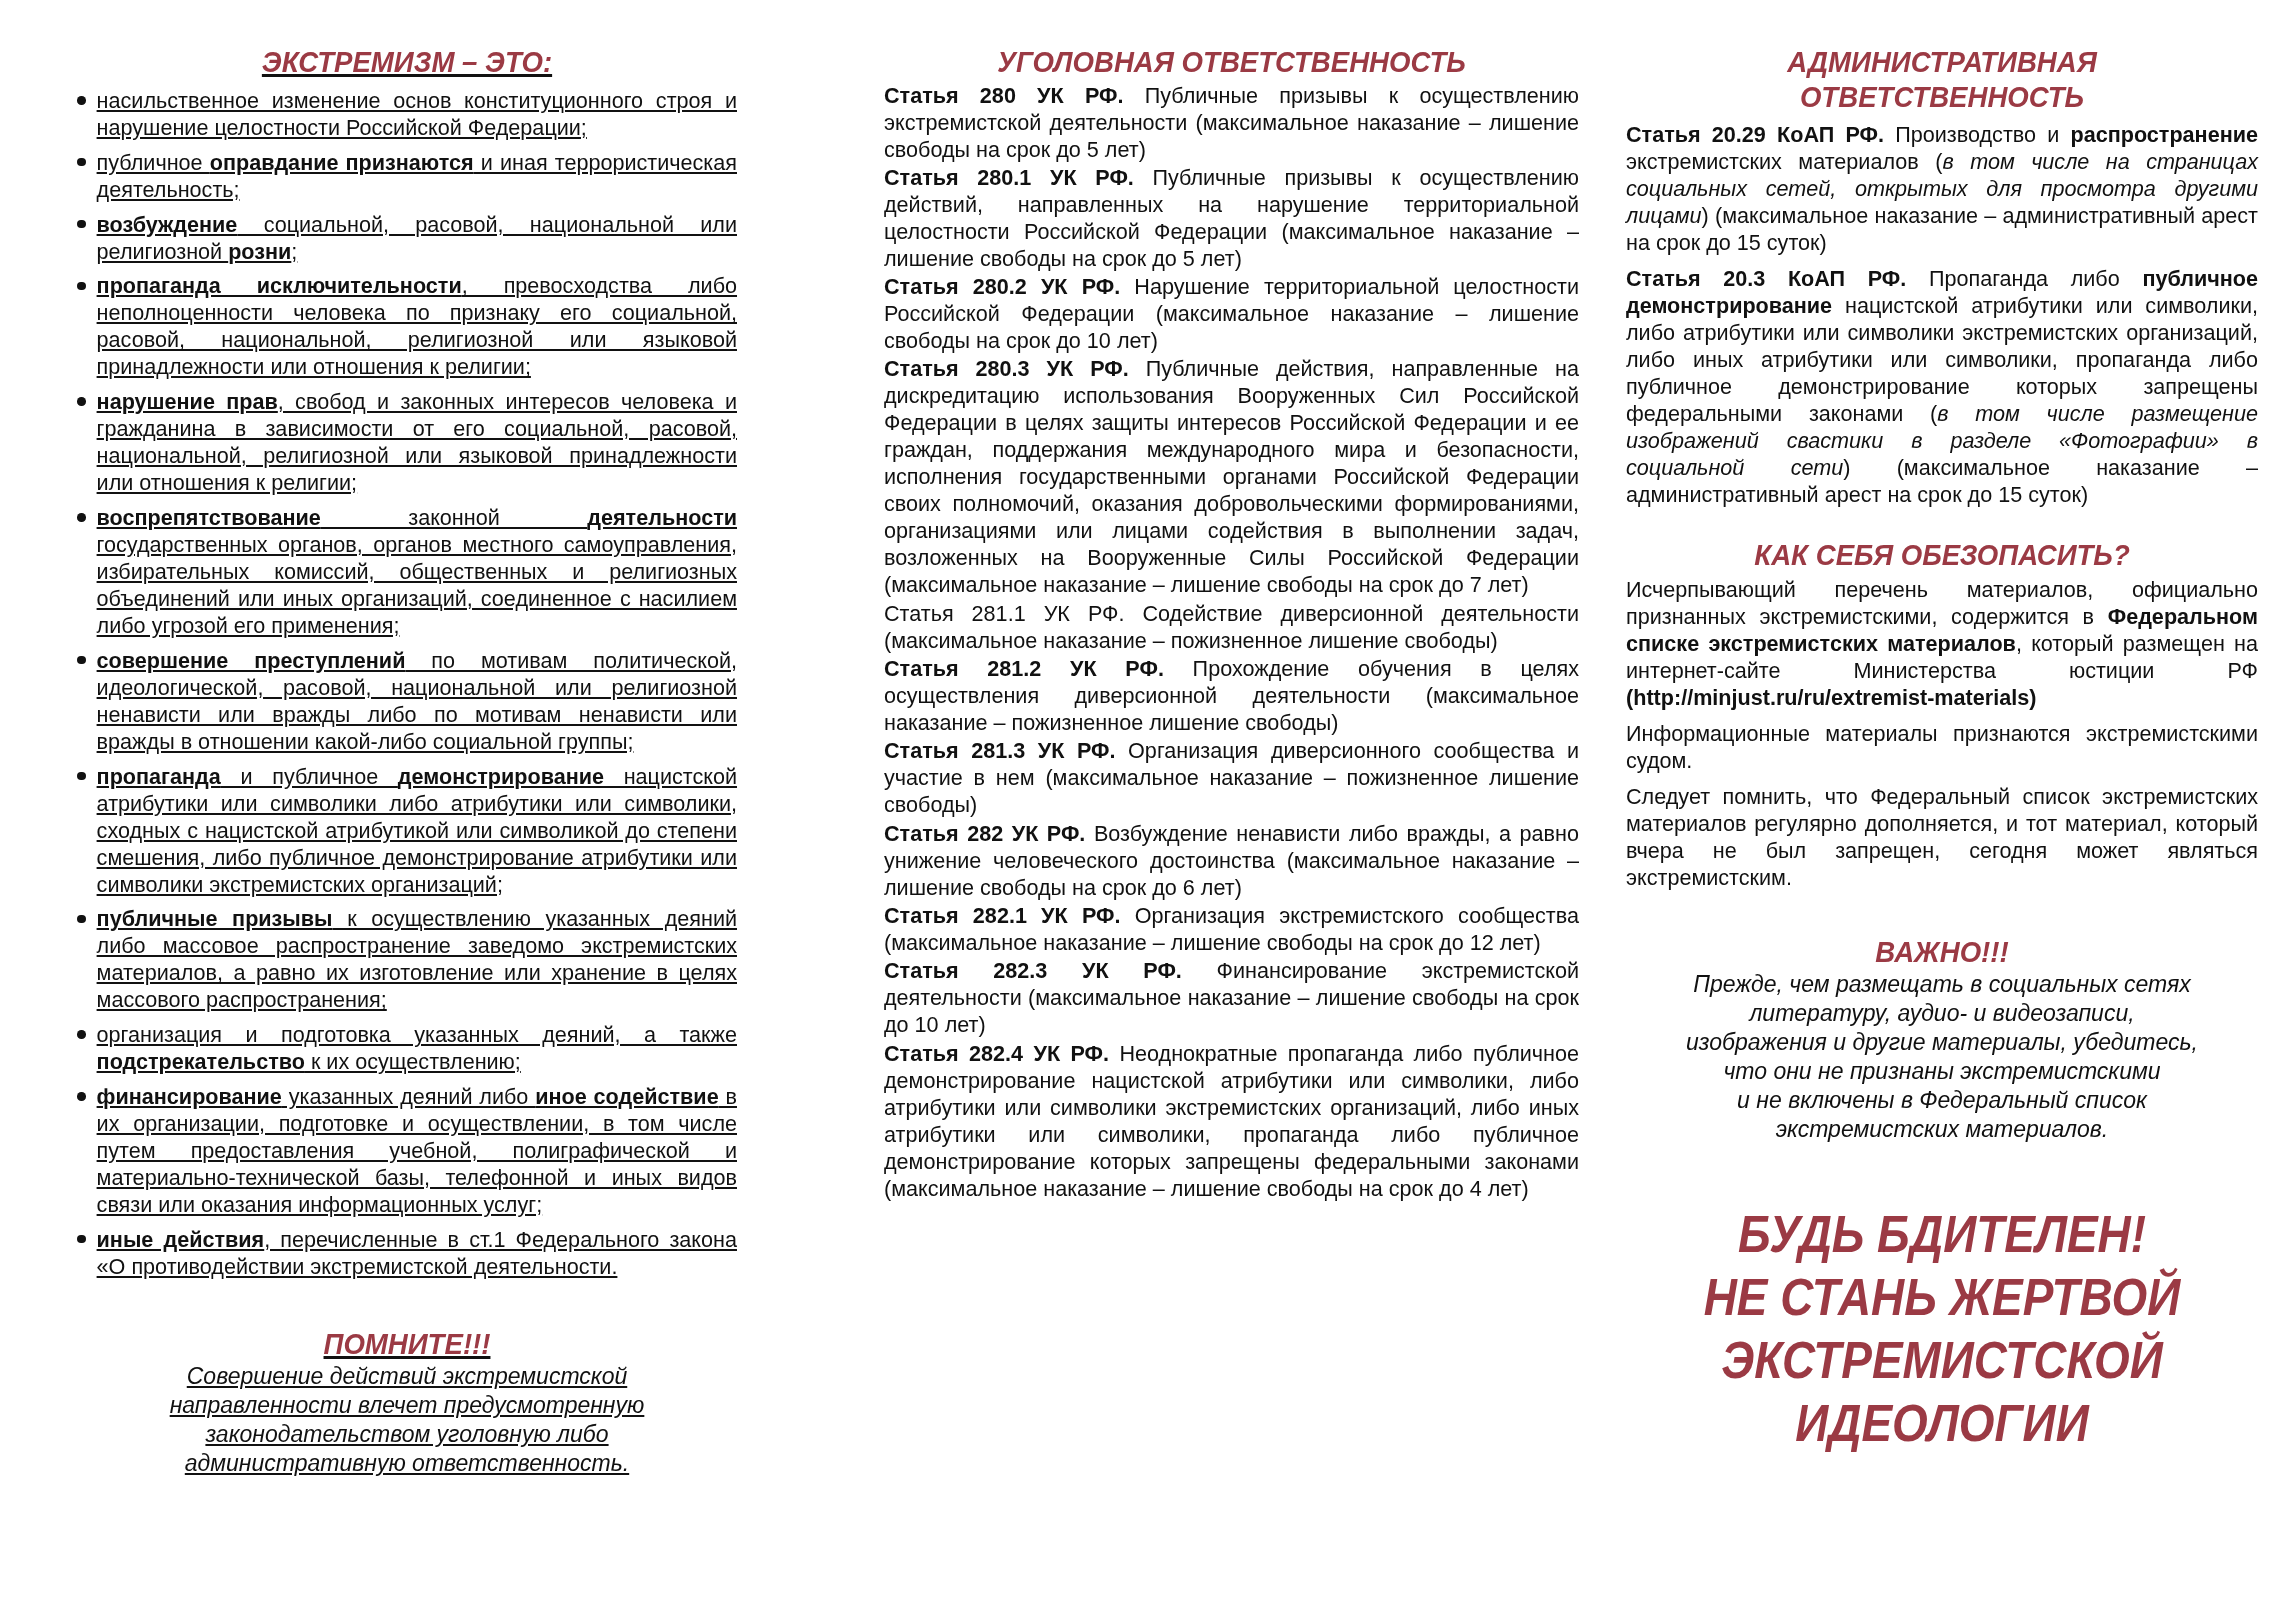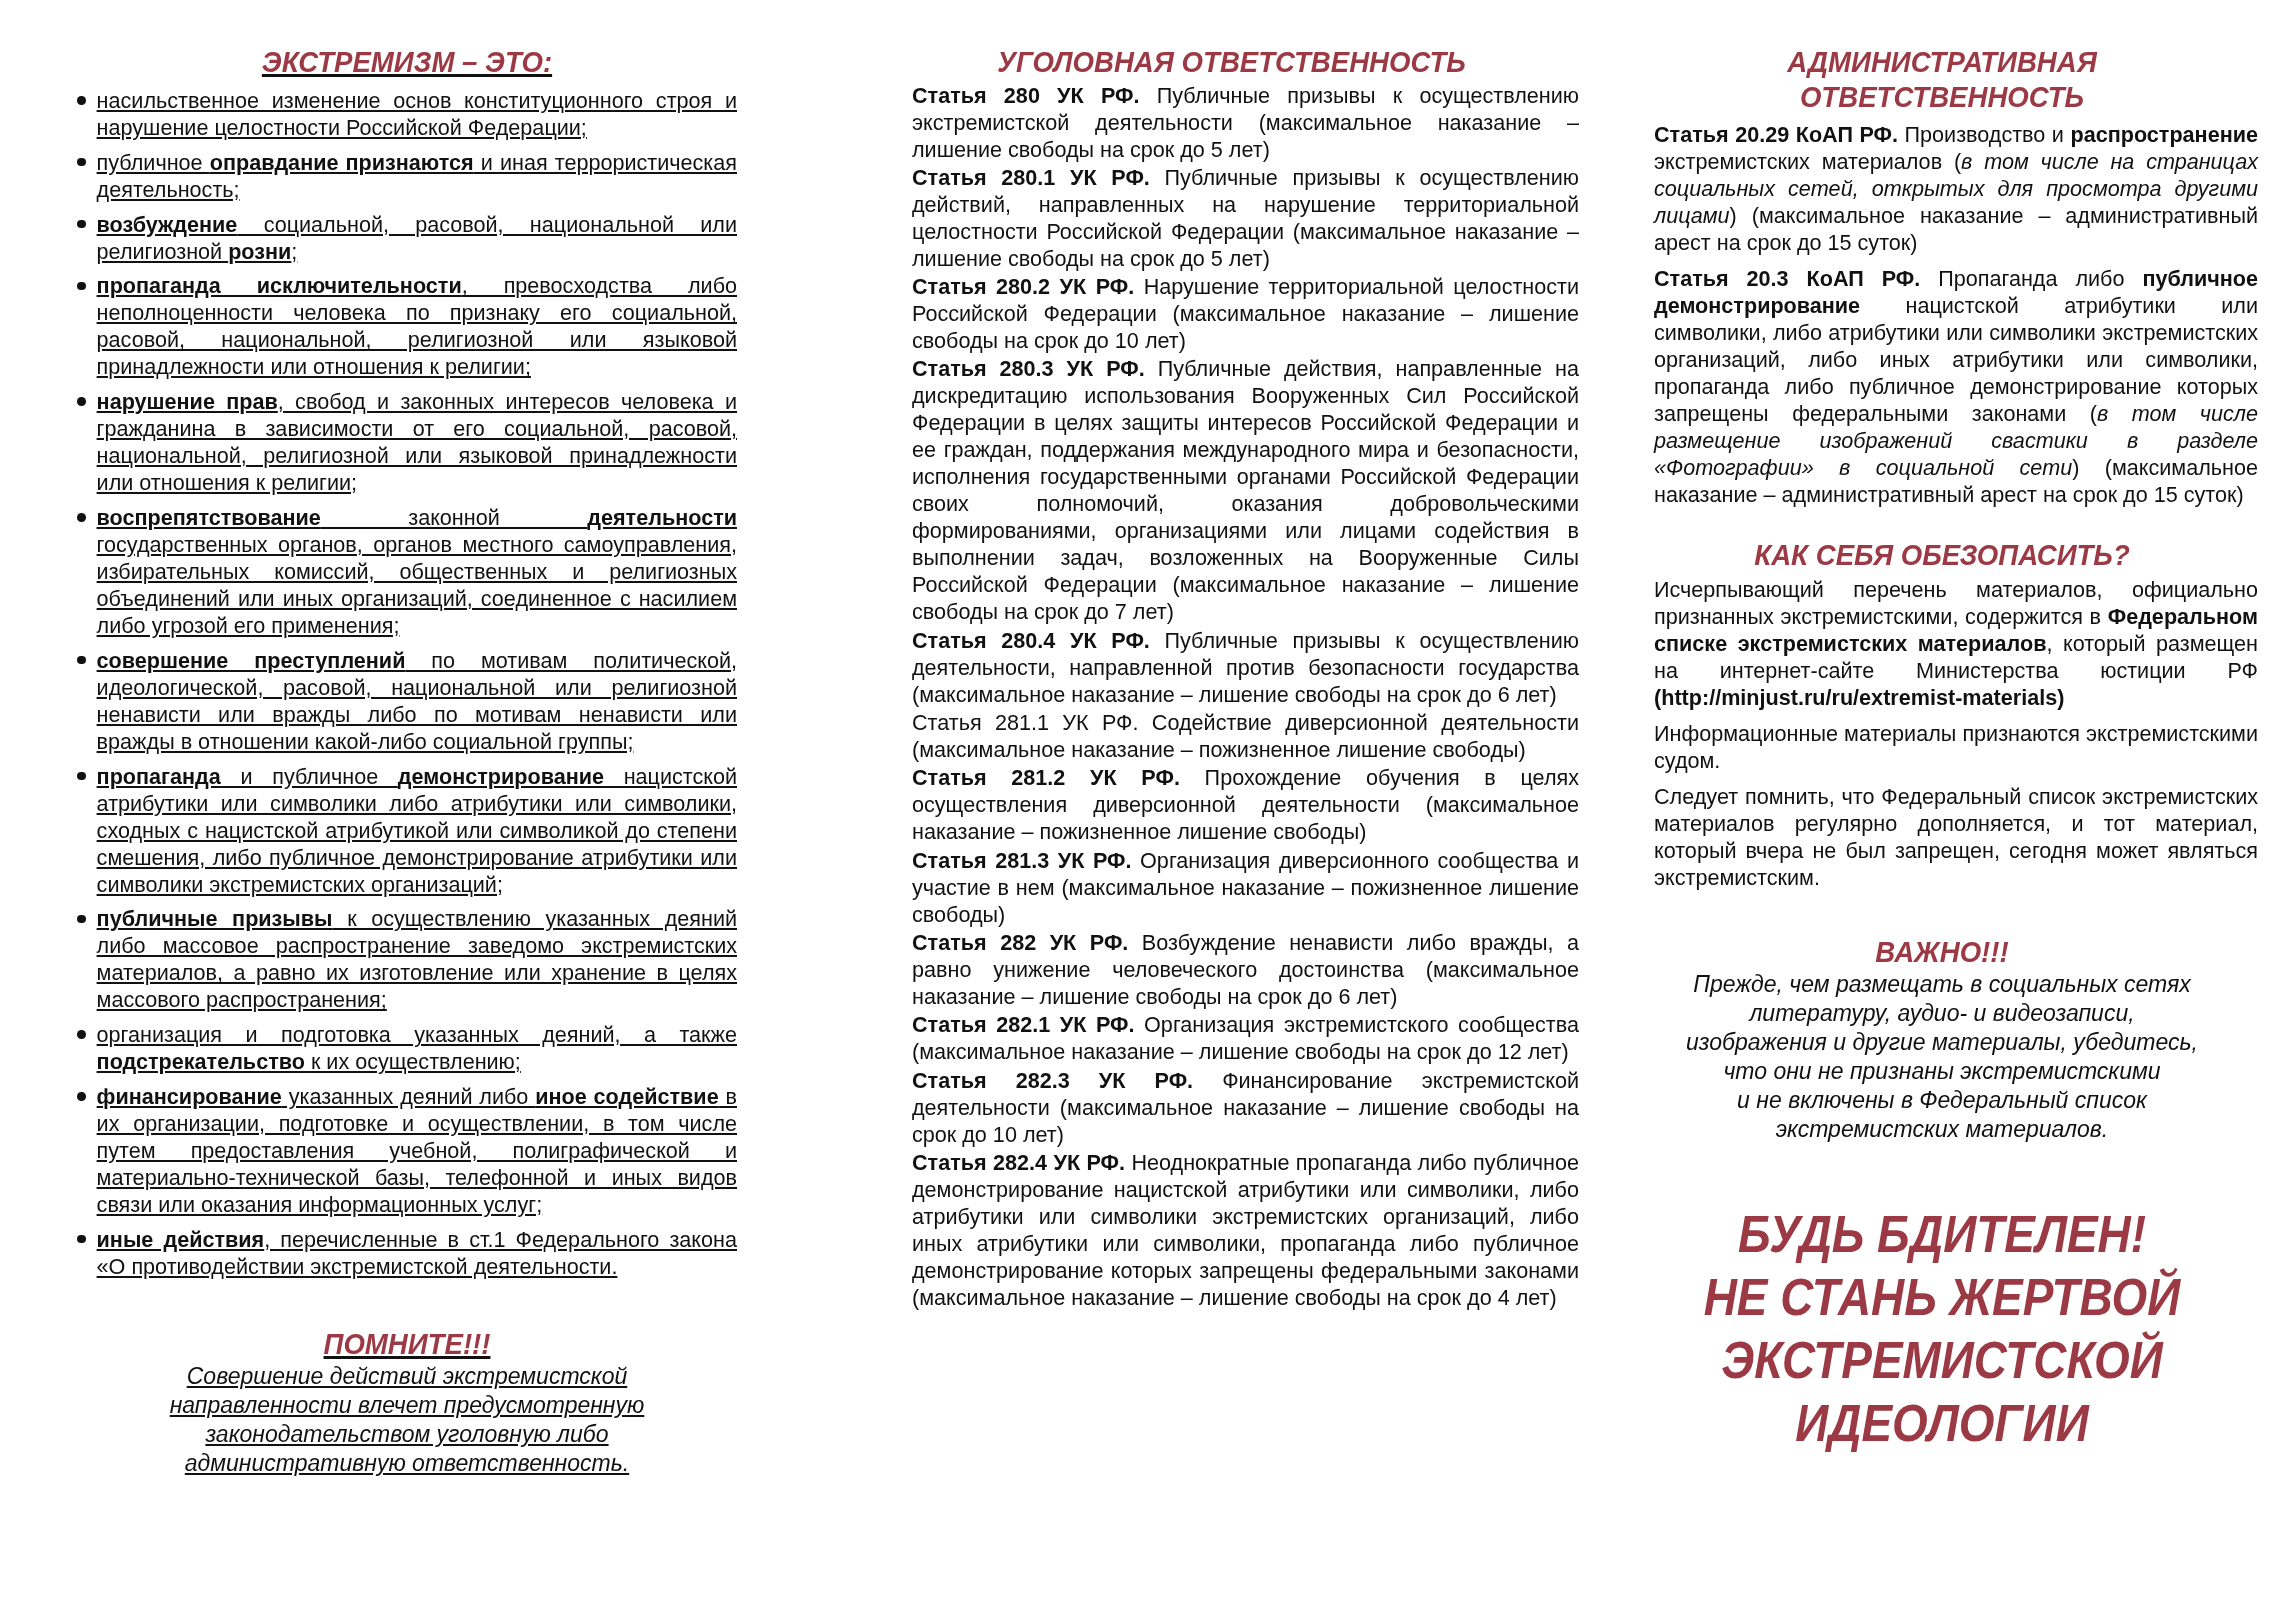--- a/index.html
+++ b/index.html
@@ -6,21 +6,21 @@
   body { width: 2295px; height: 1620px; position: relative; overflow: hidden;
          font-family: "Liberation Sans", sans-serif; color: #111; }
   .col { position: absolute; top: 0; }
   #col1 { left: 69px; width: 676px; text-decoration: underline; }
   #col2 { left: 884px; width: 695px; }
   #col3 { left: 1626px; width: 632px; }
 
   .heading { color: #9b3a44; font-weight: bold; font-style: italic; text-align: center;
              font-size: 30px; line-height: 35px; margin: 0; letter-spacing: 0px;
              transform: scaleX(0.92); transform-origin: center; }
-  .body { font-size: 21.6px; line-height: 27px; text-align: justify; margin-left: 28px; }
+  .body { font-size: 21.6px; line-height: 27px; text-align: justify; }
   .body b { font-weight: bold; }
   .body i { font-style: italic; }
 
   ul.bullets { list-style: none; margin: 8px; padding: 0; }
   ul.bullets li { position: relative; padding-left: 19.6px; margin-bottom: 7.8px; }
   ul.bullets li .dot { position: absolute; left: 0; top: 9.2px; width: 8.5px; height: 8.5px;
                       background: #111; border-radius: 50%; }
 
   .article { margin-bottom: 1.3px; }
   .para { margin-bottom: 9.2px; }
@@ -52,21 +52,20 @@
   <div class="note" style="padding:0 39px;">Совершение действий экстремистской направленности влечет предусмотренную законодательством уголовную либо административную ответственность.</div>
 </div>
 
 <div class="col" id="col2">
   <div class="heading" style="margin-top:44px; margin-bottom:2.6px;">УГОЛОВНАЯ ОТВЕТСТВЕННОСТЬ</div>
   <div class="body" id="criminal-articles">
       <div class="article"><b>Статья 280 УК РФ.</b><span> Публичные призывы к осуществлению экстремистской деятельности (максимальное наказание – лишение свободы на срок до 5 лет)</span></div>
       <div class="article"><b>Статья 280.1 УК РФ.</b><span> Публичные призывы к осуществлению действий, направленных на нарушение территориальной целостности Российской Федерации (максимальное наказание – лишение свободы на срок до 5 лет)</span></div>
       <div class="article"><b>Статья 280.2 УК РФ.</b><span> Нарушение территориальной целостности Российской Федерации (максимальное наказание – лишение свободы на срок до 10 лет)</span></div>
       <div class="article"><b>Статья 280.3 УК РФ.</b><span> Публичные действия, направленные на дискредитацию использования Вооруженных Сил Российской Федерации в целях защиты интересов Российской Федерации и ее граждан, поддержания международного мира и безопасности, исполнения государственными органами Российской Федерации своих полномочий, оказания добровольческими формированиями, организациями или лицами содействия в выполнении задач, возложенных на Вооруженные Силы Российской Федерации (максимальное наказание – лишение свободы на срок до 7 лет)</span></div>
-      <div class="article"><b>Статья 280.4 УК РФ.</b><span> Публичные призывы к осуществлению деятельности, направленной против безопасности государства (максимальное наказание – лишение свободы на срок до 6 лет)</span></div>
       <div class="article"><span>Статья 281.1 УК РФ.</span><span> Содействие диверсионной деятельности (максимальное наказание – пожизненное лишение свободы)</span></div>
       <div class="article"><b>Статья 281.2 УК РФ.</b><span> Прохождение обучения в целях осуществления диверсионной деятельности (максимальное наказание – пожизненное лишение свободы)</span></div>
       <div class="article"><b>Статья 281.3 УК РФ.</b><span> Организация диверсионного сообщества и участие в нем (максимальное наказание – пожизненное лишение свободы)</span></div>
       <div class="article"><b>Статья 282 УК РФ.</b><span> Возбуждение ненависти либо вражды, а равно унижение человеческого достоинства (максимальное наказание – лишение свободы на срок до 6 лет)</span></div>
       <div class="article"><b>Статья 282.1 УК РФ.</b><span> Организация экстремистского сообщества (максимальное наказание – лишение свободы на срок до 12 лет)</span></div>
       <div class="article"><b>Статья 282.3 УК РФ.</b><span> Финансирование экстремистской деятельности (максимальное наказание – лишение свободы на срок до 10 лет)</span></div>
       <div class="article"><b>Статья 282.4 УК РФ.</b><span> Неоднократные пропаганда либо публичное демонстрирование нацистской атрибутики или символики, либо атрибутики или символики экстремистских организаций, либо иных атрибутики или символики, пропаганда либо публичное демонстрирование которых запрещены федеральными законами (максимальное наказание – лишение свободы на срок до 4 лет)</span></div>
     </div>
 </div>
 

